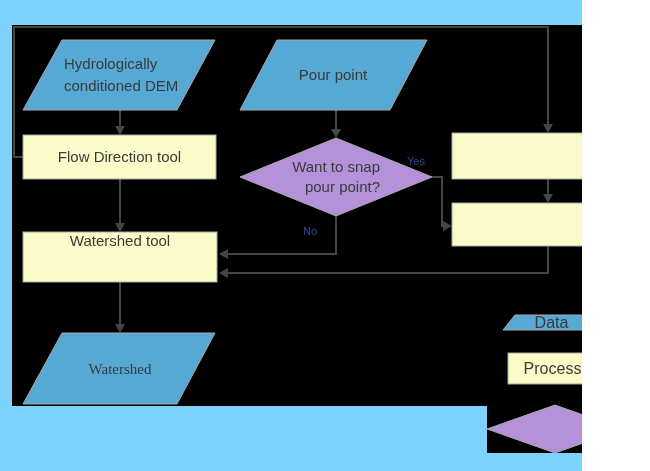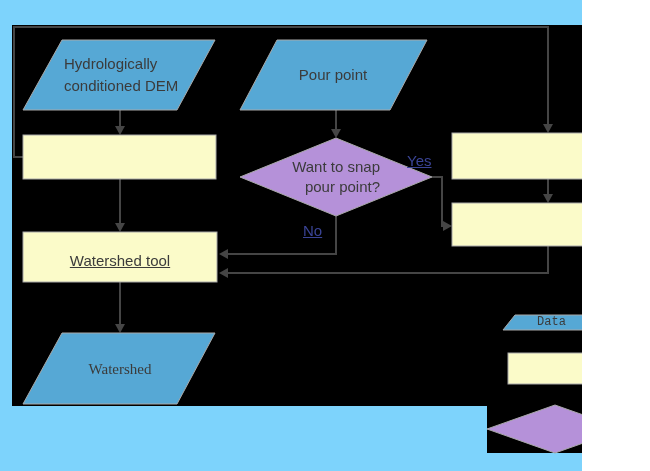--- a/index.html
+++ b/index.html
@@ -25,26 +25,25 @@
     justify-content: center;
     text-align: right;
   }
   .label-left {
     justify-content: flex-start;
     text-align: left;
     line-height: 22px;
   }
   .branch-label {
     position: absolute;
-    font-size: 15px;
+    font-size: 11px;
     line-height: 12px;
     color: #3a4496;
-    text-decoration: underline;
   }
-  .legend-label { font-size: 12px; line-height: 15px; font-family: Liberation Mono, monospace; }
+  .legend-label { font-size: 16px; line-height: 15px; }
 </style>
 </head>
 <body>
 
 <div id="stage">
 
   <svg id="shapes" width="650" height="471" viewBox="0 0 650 471">
 
     <polygon points="12,25 650,25 650,385 626,385 626,453 487,453 487,406 12,406" fill="#000000"></polygon>
 
@@ -86,30 +85,32 @@
 
     <polygon class="node-shape" points="515,315 600,315 588,330 503,330" fill="#56a8d5"></polygon>
     <rect class="node-shape" x="508" y="353" width="89" height="31" fill="#fbfbc9"></rect>
     <polygon class="node-shape" points="555,405 623,429 555,453 487,429" fill="#b591d9"></polygon>
   </svg>
 
   <div class="label label-left" style="left:64px; top:40px; width:118px; height:70px;">Hydrologically conditioned DEM</div>
 
   <div class="label" style="left:258px; top:40px; width:150px; height:70px;">Pour point</div>
 
+  <div class="label" style="left:23px; top:135px; width:193px; height:44px;">Flow Direction tool</div>
 
 
 
-  <div class="label" style="left:23px; top:236px; width:194px; height:50px;text-decoration:underline;">Watershed tool</div>
+  <div class="label" style="left:23px; top:216px; width:194px; height:50px;">Watershed tool</div>
 
   <div class="label" style="left:40px; top:333px; width:160px; height:71px;font-family:Liberation Serif, serif;">Watershed</div>
 
   <div class="label" style="left:270px; top:138px; width:110px; height:78px;">Want to snap pour point?</div>
 
   <div class="branch-label" style="left:407px; top:155px;">Yes</div>
 
   <div class="branch-label" style="left:303px; top:225px;">No</div>
 
   <div class="label legend-label" style="left:503px; top:314px; width:97px; height:17px;">Data</div>
 
+  <div class="label legend-label" style="left:508px; top:353px; width:89px; height:31px;">Process</div>
 
 
 </div>
 
 </body></html>

